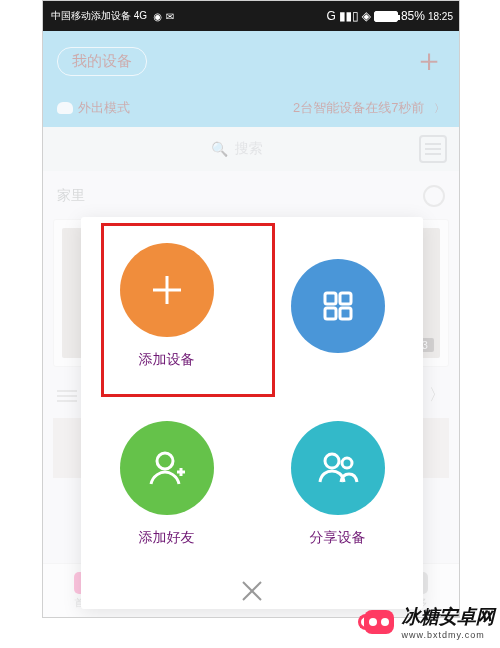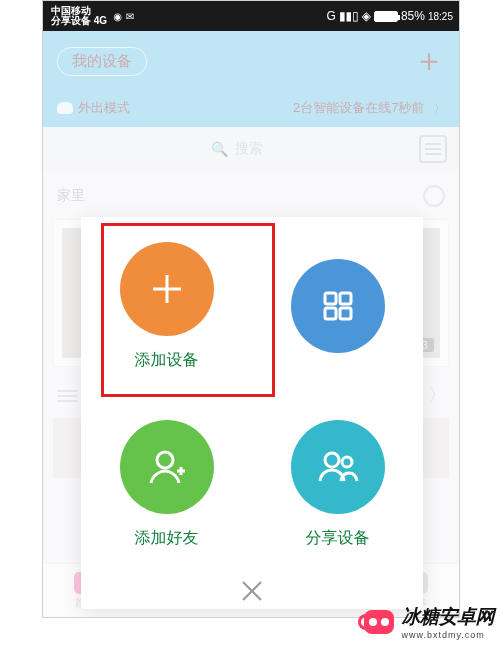--- a/index.html
+++ b/index.html
@@ -25,21 +25,21 @@
   .statusbar {
     position: absolute;
     left: 0; top: 0; width: 100%; height: 30px;
     background: #1a1a1a;
     display: flex;
     align-items: center;
     color: #fff;
     font-size: 10px;
     padding: 0 6px;
   }
-  .sb-left { display:flex; flex-direction:column; line-height:10px; margin-left:2px;font-weight:bold;}
+  .sb-left { display:flex; flex-direction:row; line-height:10px; margin-left:2px;}
   .sb-icons { margin-left:6px; display:flex; gap:4px; align-items:center;}
   .sb-spacer { flex:1; }
   .sb-right { display:flex; gap:3px; align-items:center; font-size:12px;}
   .battery {
     width: 24px; height: 11px; border:1px solid #fff; border-radius:2px; position:relative; display:flex; align-items:center;
   }
   .battery::after { content:""; position:absolute; right:-3px; top:3px; width:2px; height:5px; background:#fff;}
   .battery-fill { background:#fff; height:100%; width:99%; }
   .bigtime { font-size:10px; }
   
@@ -108,21 +108,21 @@
   }
   .circle {
     width:94px; height:94px; border-radius:50%;
     display:flex; align-items:center; justify-content:center;
     color:#fff;
   }
   .c-orange { background:#f08d3c; }
   .c-blue { background:#4a96d8; }
   .c-green { background:#65c24a; }
   .c-teal { background:#33b9c9; }
-  .cell-label { font-size:16px; color:#15803d; }
+  .cell-label { font-size:14px; color:#701a75; }
   .close-area {
     width:100%; height:36px; display:flex; align-items:center; justify-content:center;
   }
   .close-x { color:#999; }
   .highlight {
     position:absolute;
     border:3px solid #e02020;
     left:58px; top:222px;
     width:174px; height:174px;
     pointer-events:none;
@@ -154,21 +154,21 @@
   svg { stroke:#fff; stroke-width:3; fill:none; }
 </style>
 </head>
 <body>
 
 <div class="frame">
 
   <div class="statusbar">
     <div class="sb-left">
       <span>中国移动</span>
-      <span>分享设备 4G</span>
+      <span>添加设备 4G</span>
     </div>
     <div class="sb-icons">
       <span>◉</span>
       <span>✉</span>
     </div>
     <div class="sb-spacer"></div>
     <div class="sb-right">
       <span>G</span>
       <span>▮▮▯</span>
       <span>◈</span>

